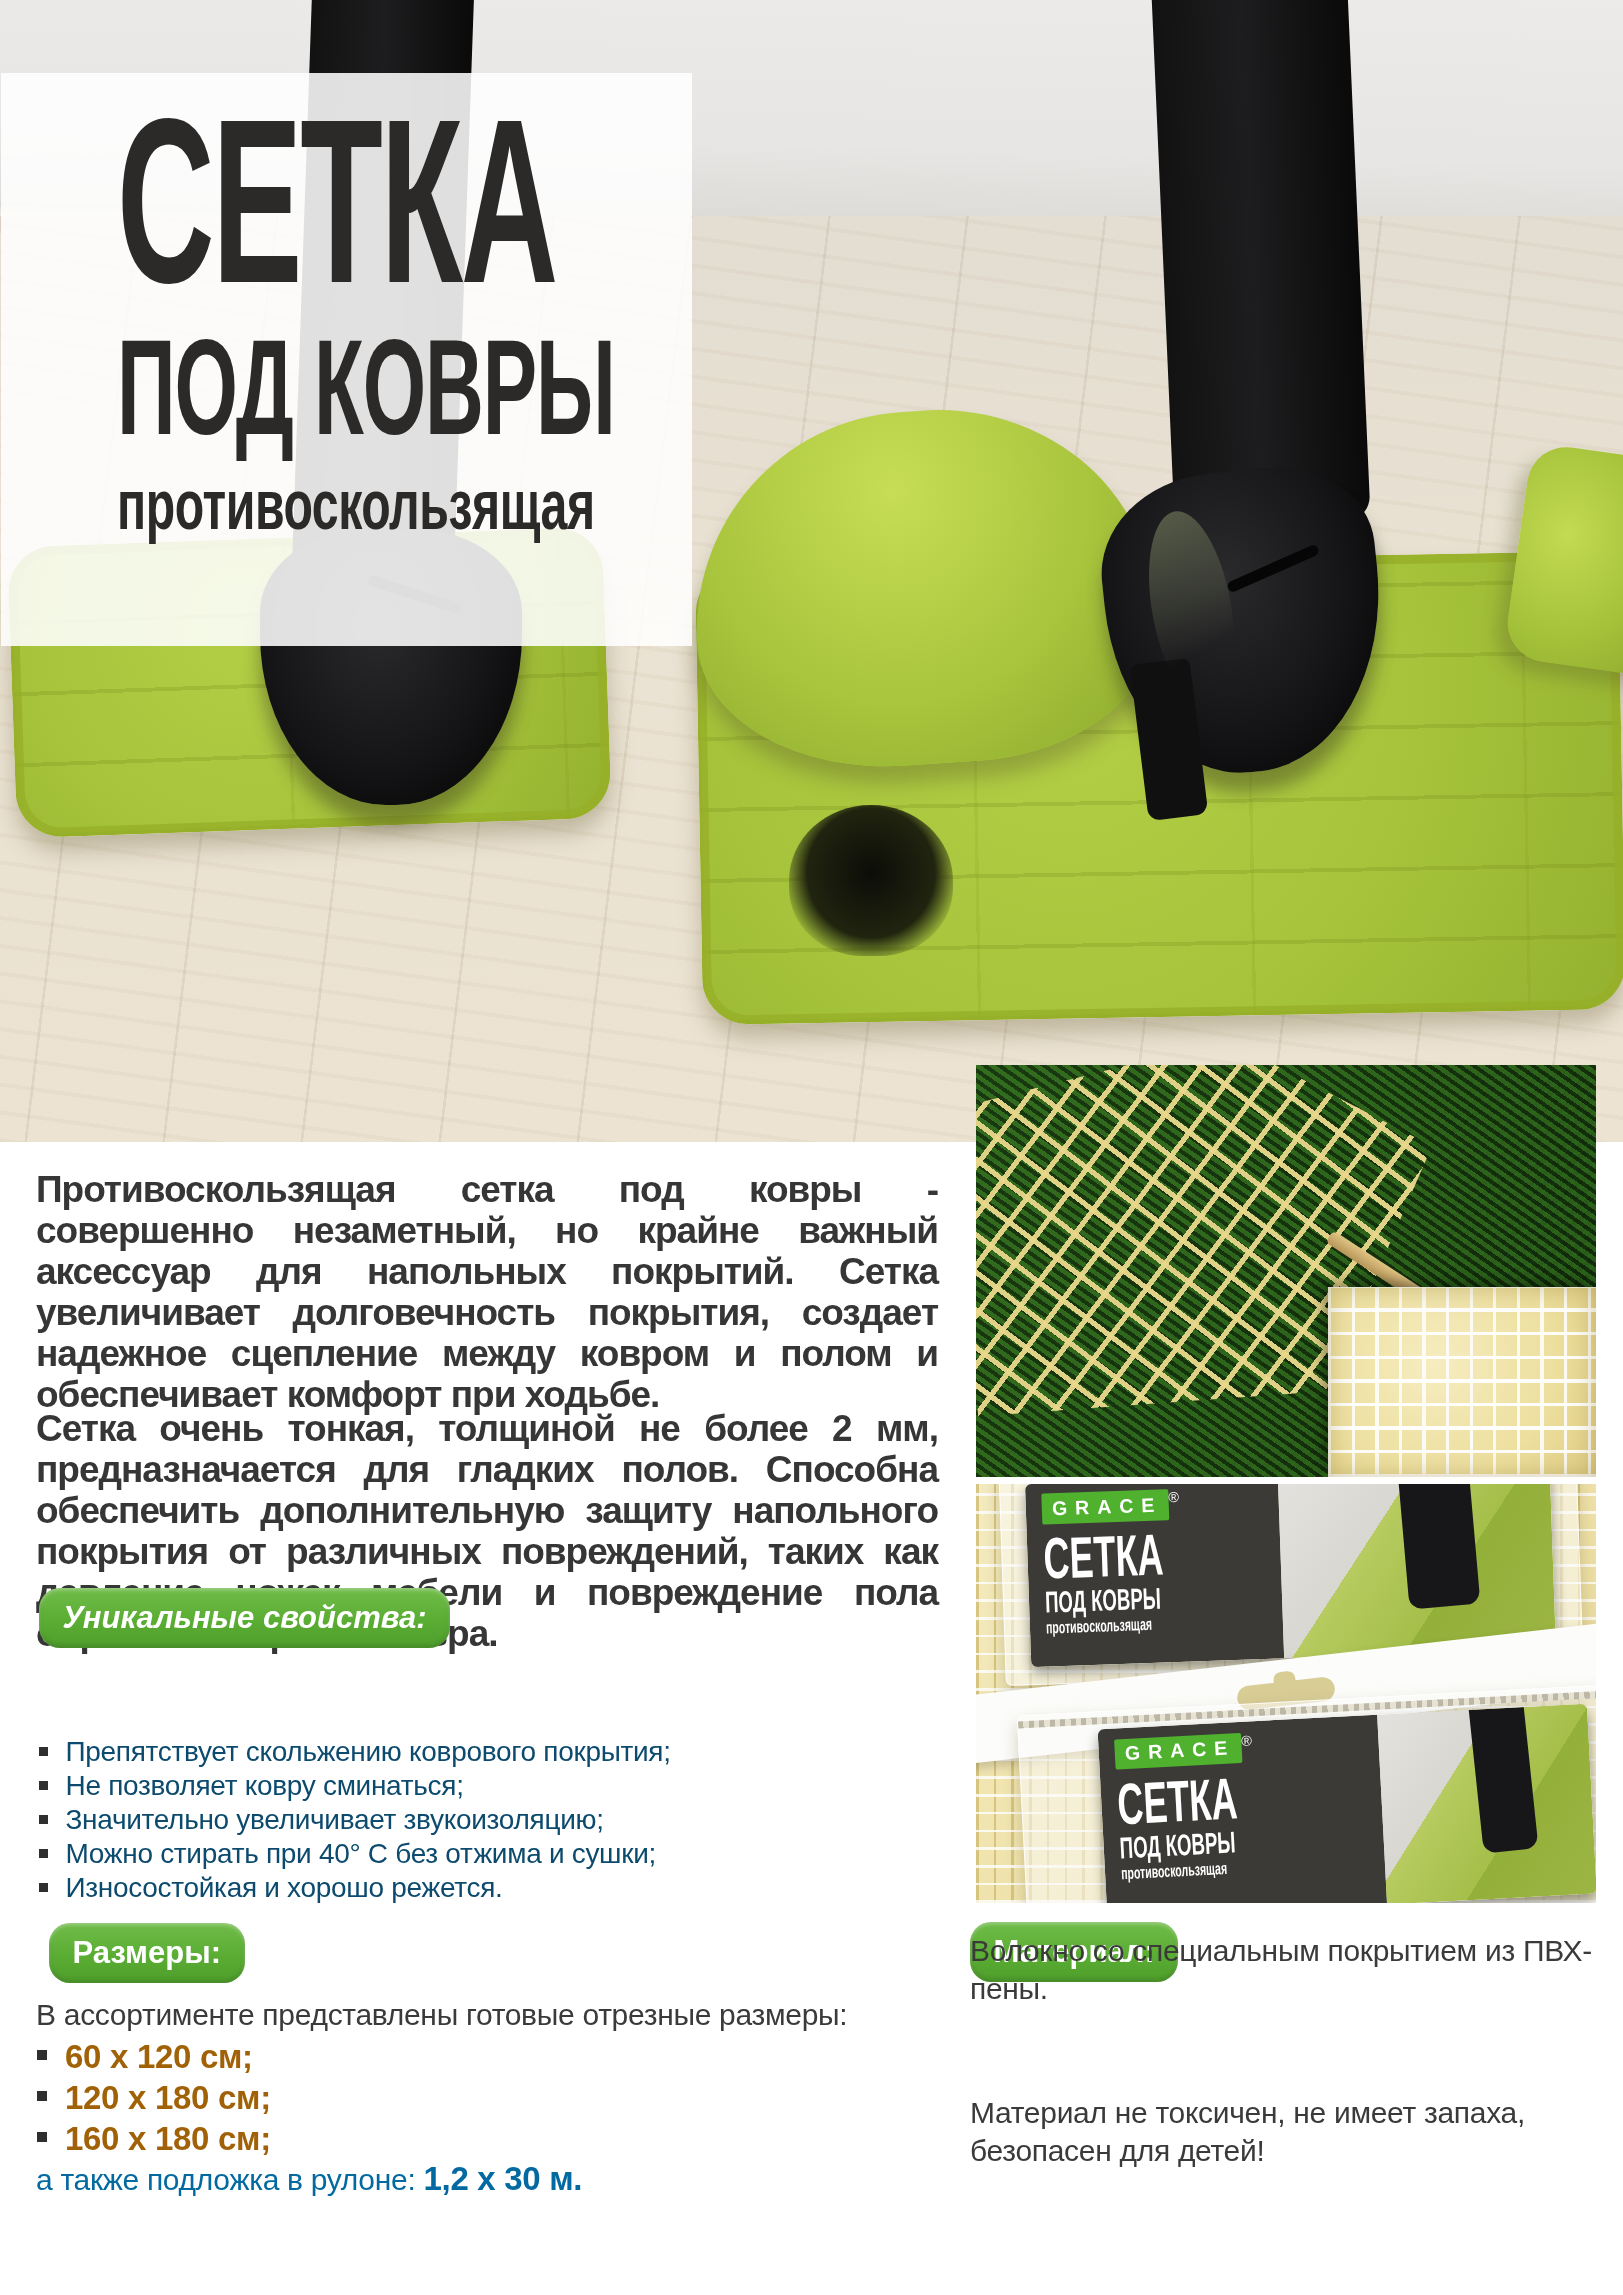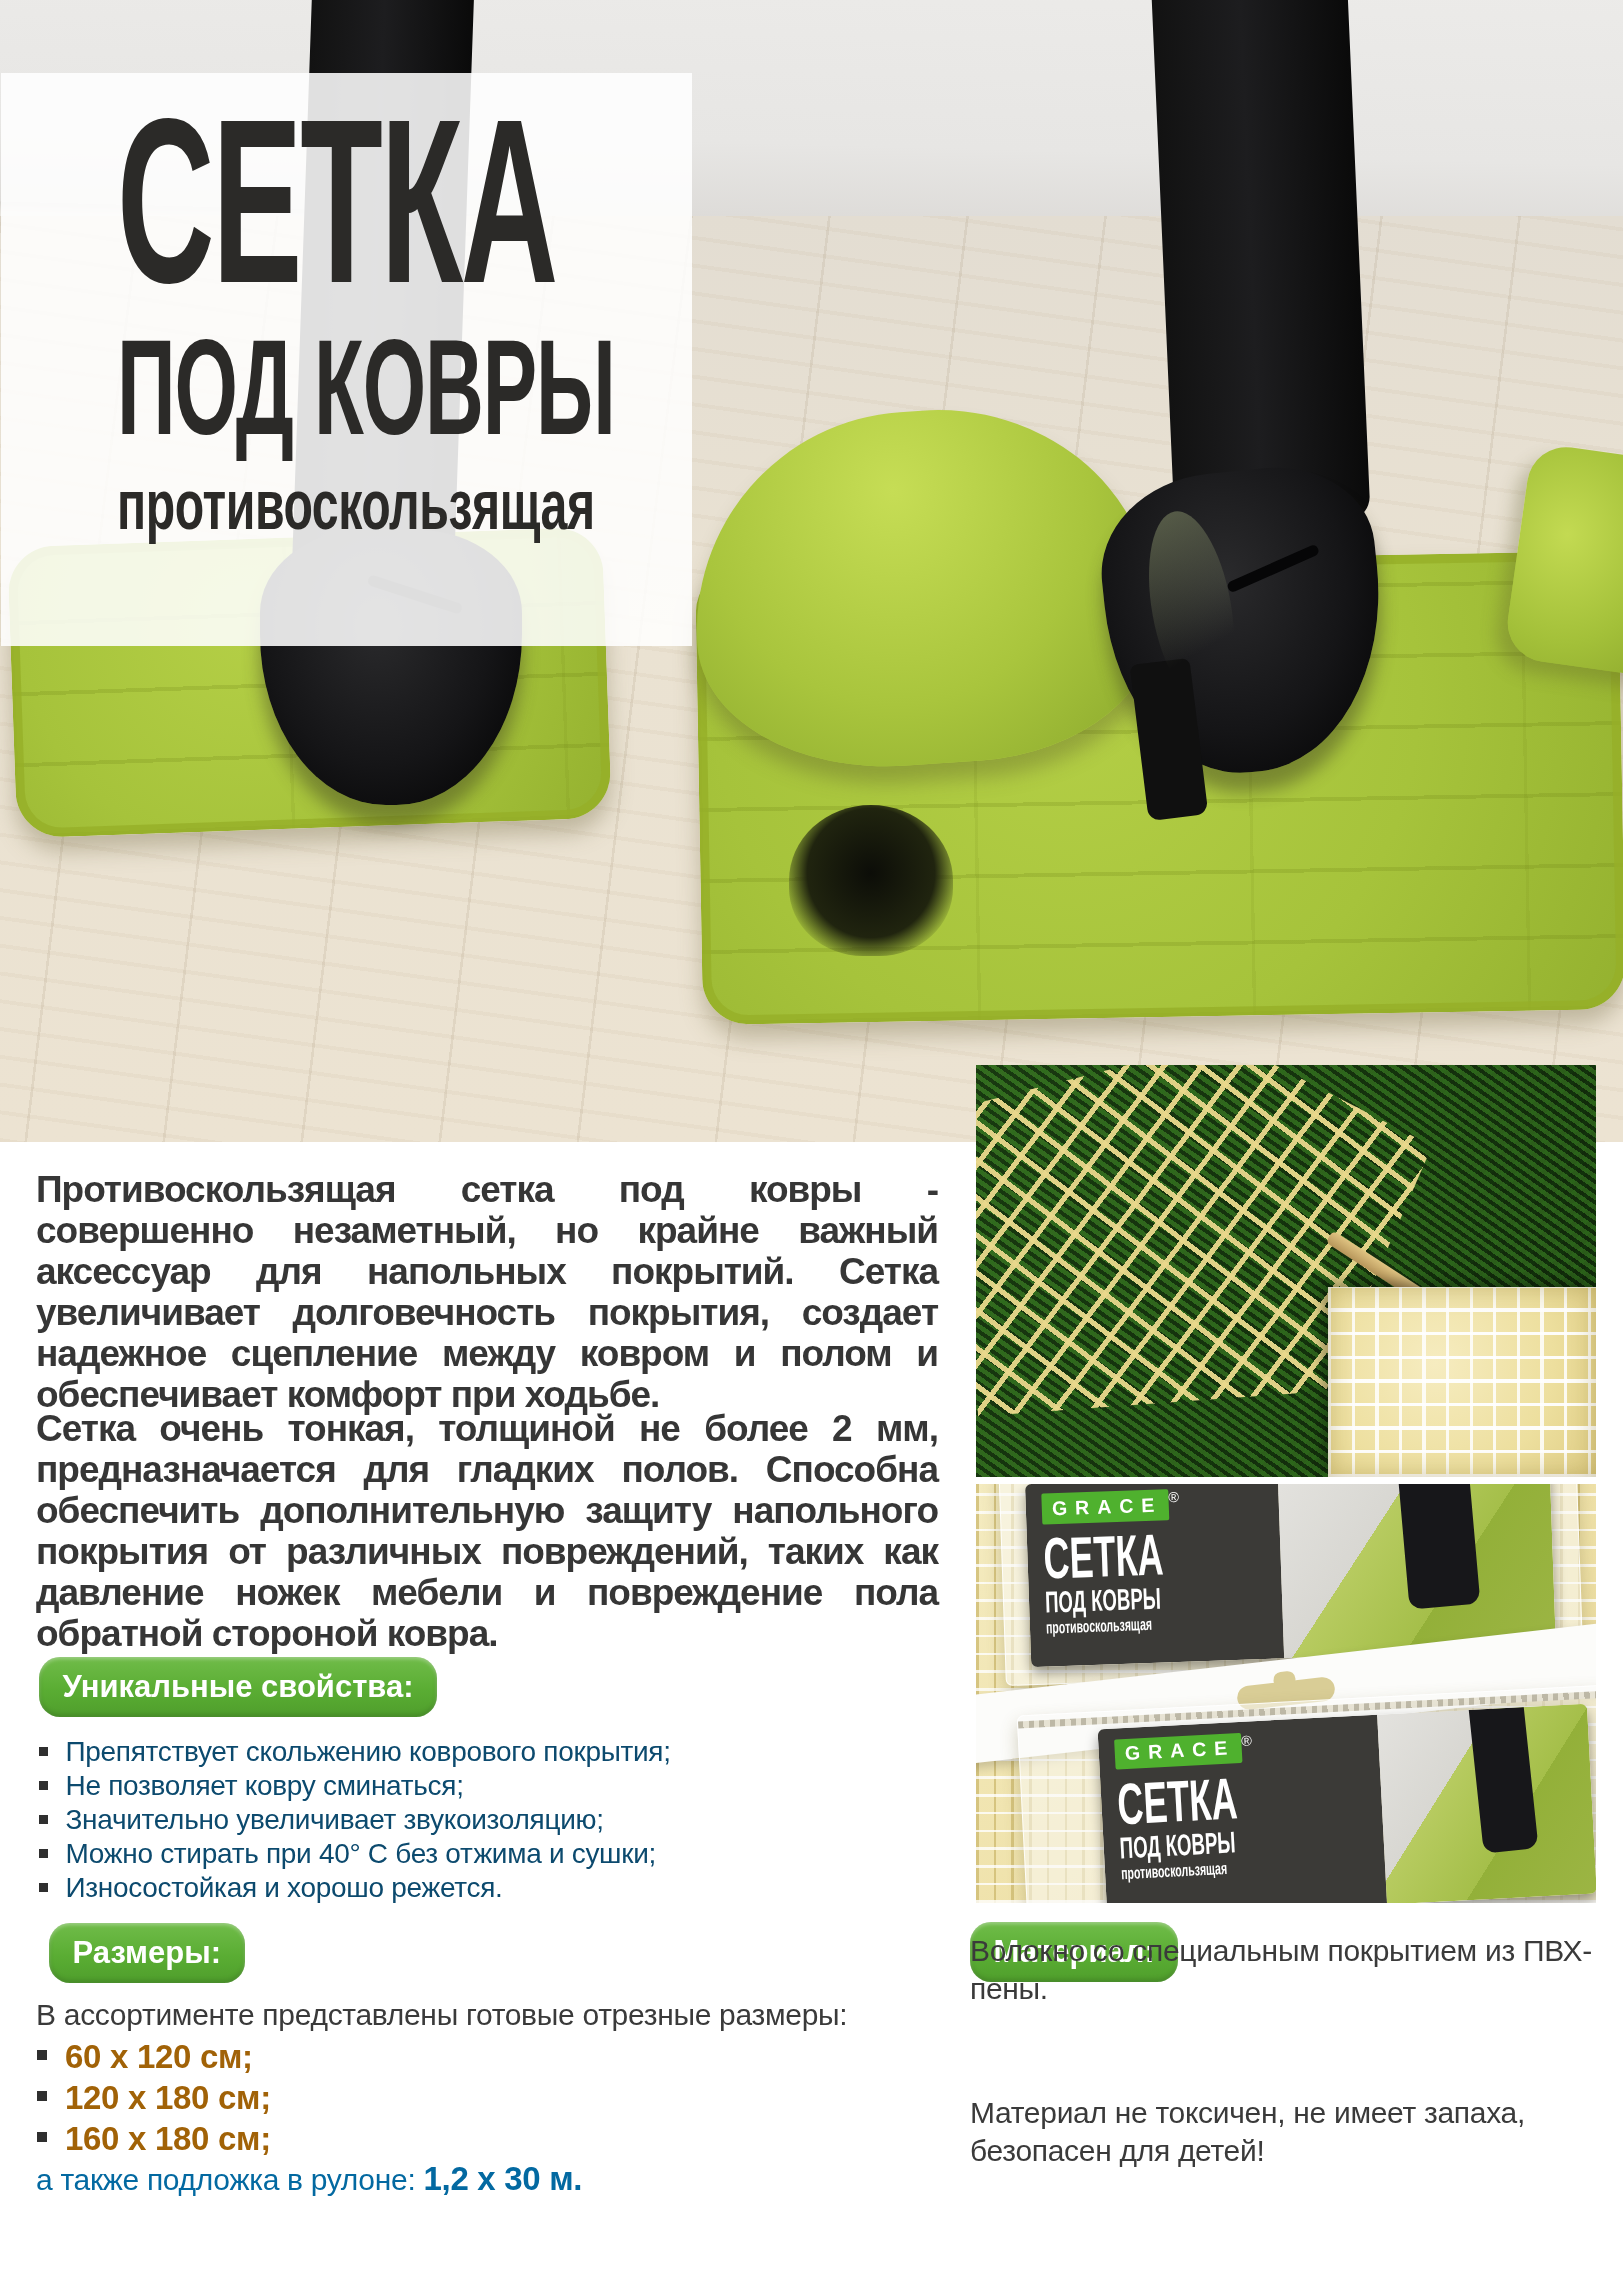--- a/index.html
+++ b/index.html
@@ -60,21 +60,21 @@
   
   .para{position:absolute;left:36px;width:902px;margin:0;color:#363636;
         font-size:37px;line-height:41px;font-weight:bold;letter-spacing:-1px;
         text-align:justify;}
   .para1{top:1169px;}
   .para2{top:1408px;}
   .badge{position:absolute;display:inline-block;color:#ffffff;font-weight:bold;
         font-size:31px;line-height:34px;padding:13px 23.6px;border-radius:21px;
         background:linear-gradient(180deg,#70bc49 0%,#5aad33 55%,#4f9e2c 100%);
         box-shadow:inset 0 -2.6px 5.2px rgba(0,0,0,.15), inset 0 2px 3.9px rgba(255,255,255,.35);}
-  .features-badge{left:39px;top:1657px;}
+  .features-badge{left:39px;top:1588px;font-style:italic;}
   .features-list{position:absolute;left:38px;top:1735px;width:903px;margin:0;padding:0;list-style:none;}
   .features-list li{position:relative;padding-left:27.5px;color:#0c4a6e;font-size:28px;line-height:34px;letter-spacing:-0.3px;}
   .features-list li .sq{position:absolute;left:1.3px;top:11.8px;width:9.2px;height:9.2px;background:#2f2f2f;}
   .sizes-badge{left:49px;top:1923px;}
   .sizes-intro{position:absolute;left:36px;top:1997px;width:903px;margin:0;color:#3a3a3a;
         font-size:30px;line-height:35px;letter-spacing:-0.3px;}
   .sizes-list{position:absolute;left:36px;top:2036px;margin:0;padding:0;list-style:none;}
   .sizes-list li{position:relative;padding-left:29px;color:#a16207;font-size:33px;line-height:41px;font-weight:bold;letter-spacing:-0.3px;}
   .sizes-list li .sq{position:absolute;left:1.3px;top:14.4px;width:9.8px;height:9.8px;background:#2f2f2f;}
   .roll-line{position:absolute;left:36px;top:2161px;margin:0;color:#0369a1;font-size:30px;line-height:35px;letter-spacing:-0.3px;}

